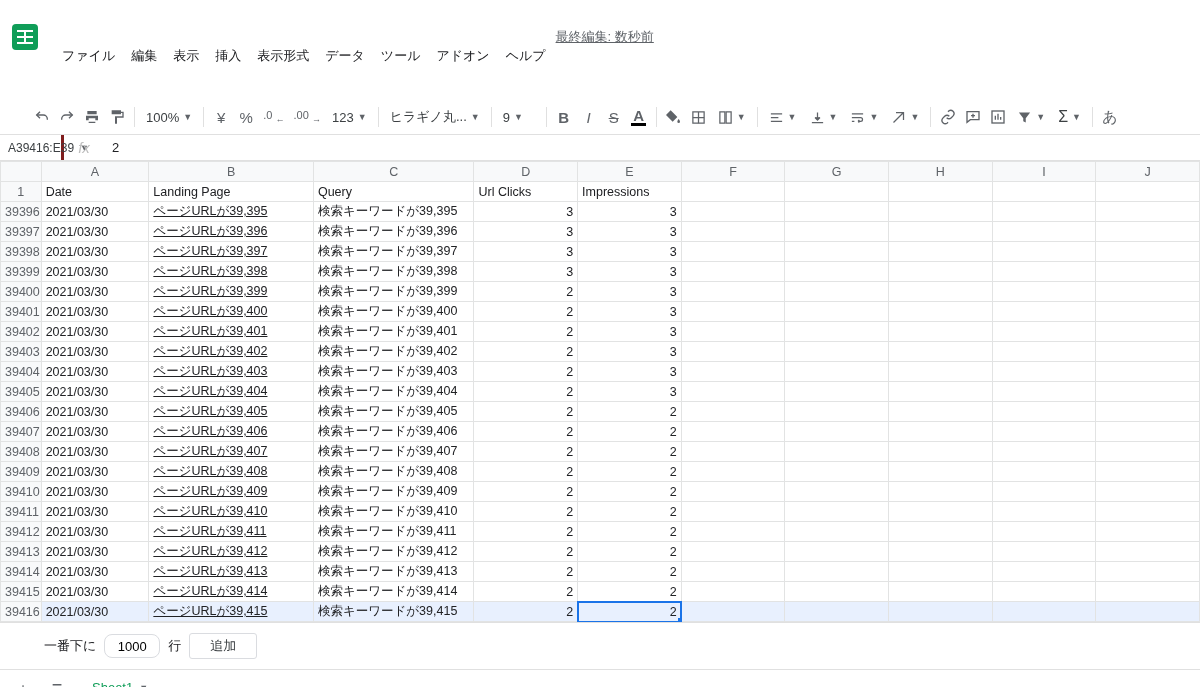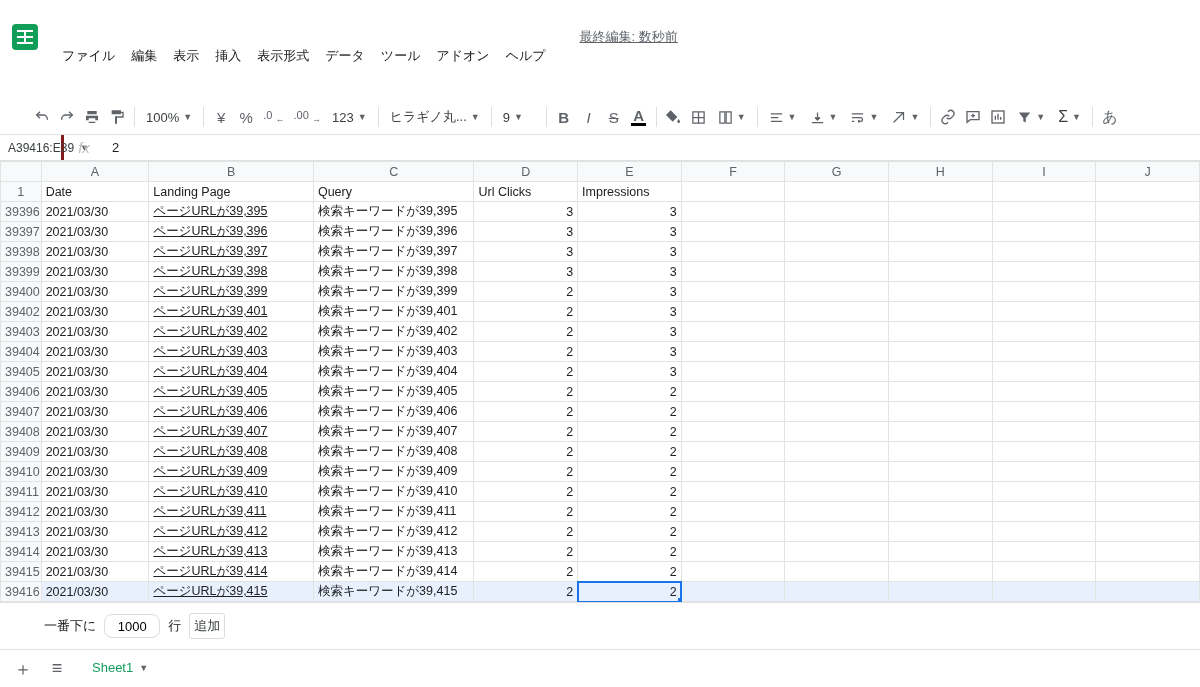--- a/index.html
+++ b/index.html
@@ -6,21 +6,21 @@
   html, body { margin:0; padding:0; font-family: Arial, "Hiragino Sans", sans-serif; font-size:13px; color:#202124; background:#fff; }
   .menubar { display:flex; align-items:center; gap:2px; padding:4px 8px 4px 12px; }
   .sheets-logo { width:26px; height:26px; background:#0f9d58; border-radius:4px; margin-right:14px; position:relative; }
   .sheets-logo::after { content:""; position:absolute; top:6px; left:5px; right:5px; bottom:6px;
     background:
       linear-gradient(#fff,#fff) 0 0/100% 2px no-repeat,
       linear-gradient(#fff,#fff) 0 50%/100% 2px no-repeat,
       linear-gradient(#fff,#fff) 0 100%/100% 2px no-repeat,
       linear-gradient(#fff,#fff) 50% 0/2px 100% no-repeat; }
   .menu-item { padding:4px 8px; cursor:pointer; border-radius:3px; font-size:13px;margin-top:39px; }
-  .last-edit { margin-left:24px; color:#5f6368; text-decoration:underline; cursor:pointer; font-size:13px; }
+  .last-edit { margin-left:0; color:#5f6368; text-decoration:underline; cursor:pointer; font-size:13px; }
 
   .toolbar { display:flex; align-items:center; gap:1px; padding:2px 8px 4px 30px; border-bottom:1px solid #e0e0e0;margin-top:29px; }
   .tbtn { min-width:24px; height:26px; display:flex; align-items:center; justify-content:center; cursor:pointer;
     border-radius:3px; color:#5f6368; font-size:15px; padding:0 4px; }
   .tsep { width:1px; height:20px; background:#e0e0e0; margin:0 4px; }
   .tsel { display:flex; align-items:center; gap:4px; padding:0 6px; height:26px; cursor:pointer; font-size:13px; color:#3c4043; }
   .tsel .caret { font-size:9px; color:#5f6368; }
   .font-A { font-weight:bold; font-size:15px; border-bottom:3px solid #000; padding:0 2px; line-height:14px; }
 
   .fx-bar { display:flex; align-items:center; border-bottom:1px solid #e0e0e0; height:26px; }
@@ -42,21 +42,21 @@
   td.num { text-align:right; }
   td a { color:#202124; text-decoration:underline; }
   tr.frozen-hdr td { background:#fff; }
   .frozen-line td, .frozen-line th { border-bottom:2px solid #d5d5d5; }
   tr.sel td { background:#e8f0fe; }
   tr.sel td.activecell { outline:2px solid #1a73e8; outline-offset:-1px; position:relative; }
   .handle { position:absolute; right:-3px; bottom:-3px; width:6px; height:6px; background:#1a73e8; }
 
   .addrows { display:flex; align-items:center; gap:8px; padding:10px 12px 10px 44px; font-size:13px; border-top:1px solid #e0e0e0; }
   .addrows input { width:56px; height:24px; border:1px solid #dadce0; border-radius:8px; text-align:center; font-size:13px; }
-  .addrows button { height:26px; padding:0 4px; border:1px solid #dadce0; background:#fff; border-radius:3px;
+  .addrows button { height:26px; padding:0 20px; border:1px solid #dadce0; background:#fff; border-radius:3px;
     cursor:pointer; font-size:13px; color:#3c4043; }
 
   .sheettabs { display:flex; align-items:center; gap:8px; padding:4px 10px; border-top:1px solid #e0e0e0; height:38px; }
   .sheettabs .plus, .sheettabs .menu { width:26px; height:26px; display:flex; align-items:center; justify-content:center;
     cursor:pointer; color:#5f6368; border-radius:3px; font-size:18px; }
   .sheettabs .tab { padding:4px 14px; color:#0f9d58; font-weight:500; border-bottom:2px solid transparent;
     cursor:pointer; display:flex; gap:6px; align-items:center;text-align:center; }
   .sheettabs .tab .caret { font-size:9px; color:#5f6368; }
 
   svg { display:block; }
@@ -335,20 +335,33 @@
           <td>検索キーワードが39,399</td>
           <td class="num">2</td>
           <td class="num">3</td>
           <td></td>
           <td></td>
           <td></td>
           <td></td>
           <td></td>
         </tr>
         <tr>
+          <th class="rowhdr">39401</th>
+          <td>2021/03/30</td>
+          <td><a href="#">ページURLが39,400</a></td>
+          <td>検索キーワードが39,400</td>
+          <td class="num">2</td>
+          <td class="num">3</td>
+          <td></td>
+          <td></td>
+          <td></td>
+          <td></td>
+          <td></td>
+        </tr>
+        <tr>
           <th class="rowhdr">39402</th>
           <td>2021/03/30</td>
           <td><a href="#">ページURLが39,401</a></td>
           <td>検索キーワードが39,401</td>
           <td class="num">2</td>
           <td class="num">3</td>
           <td></td>
           <td></td>
           <td></td>
           <td></td>

